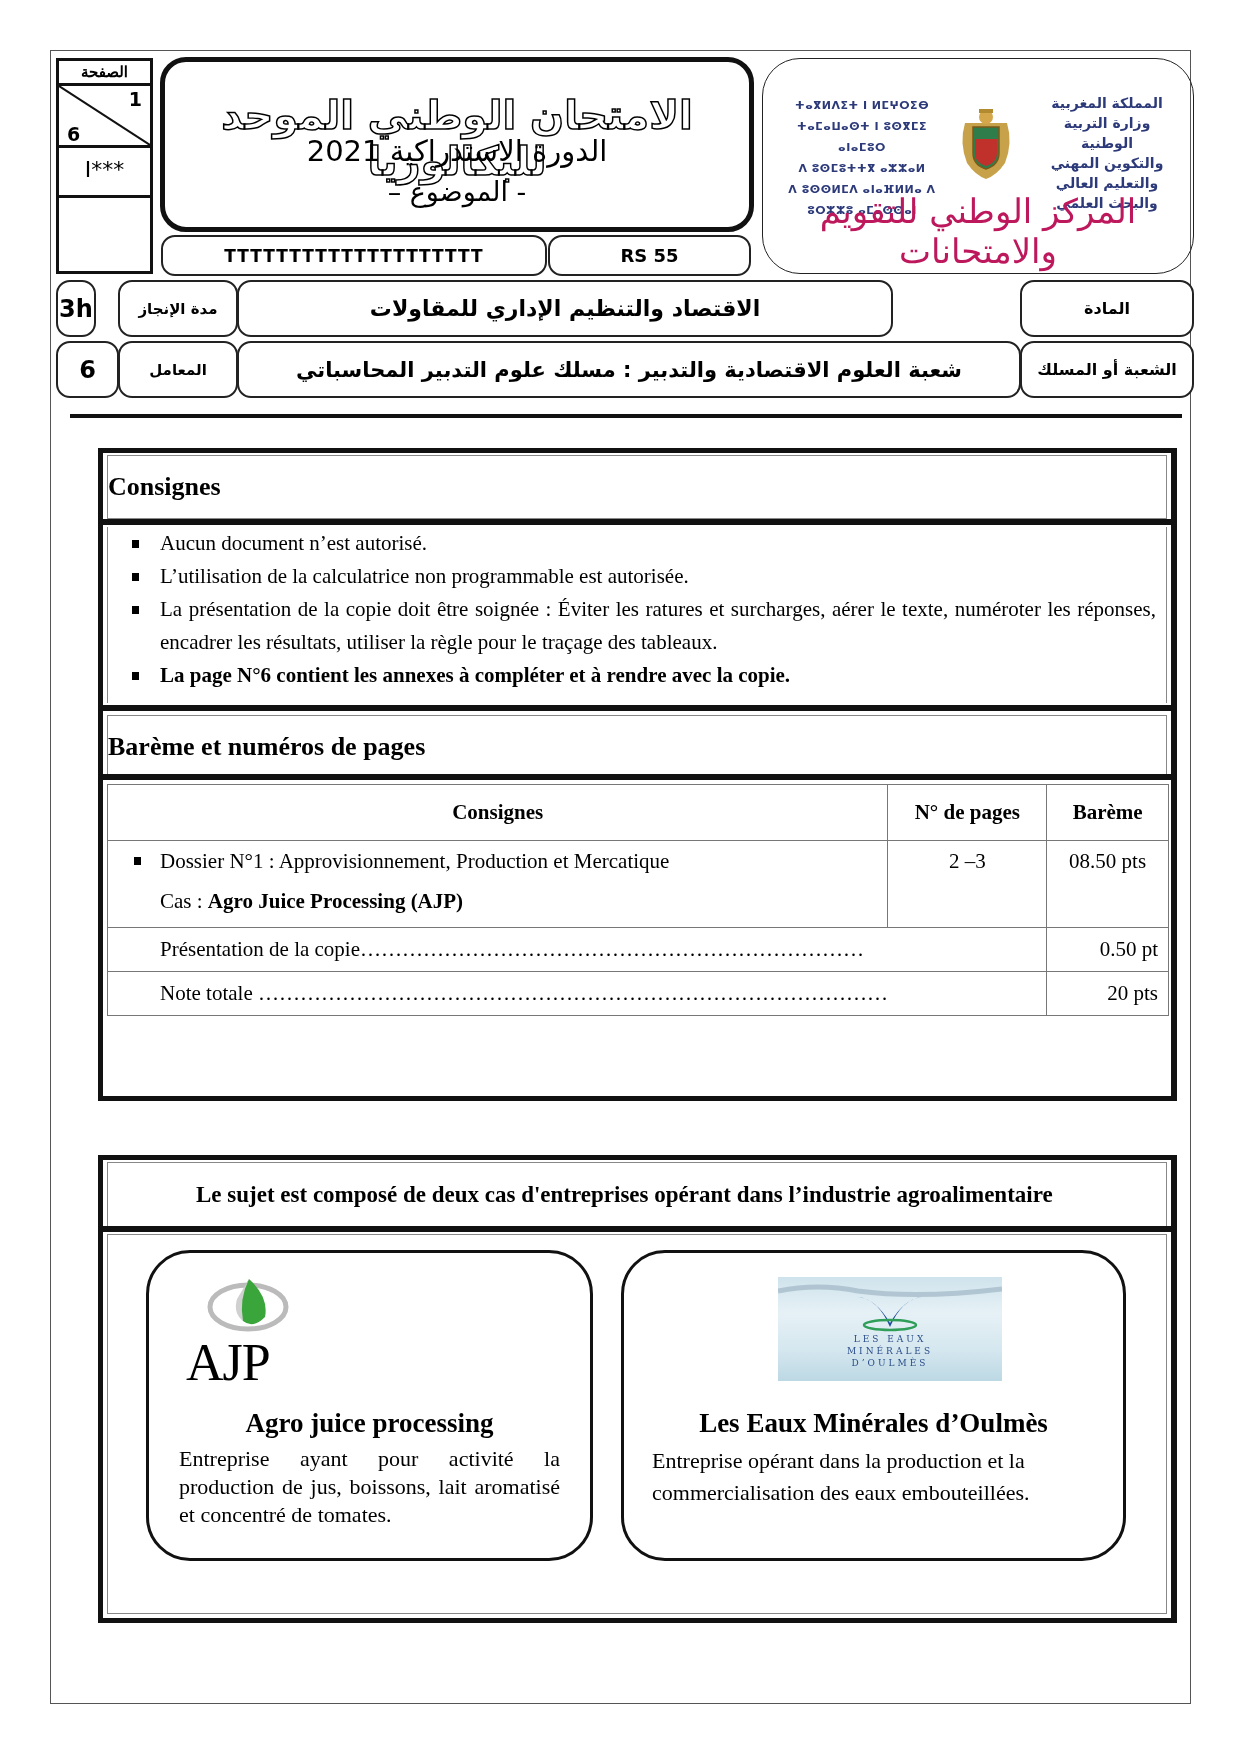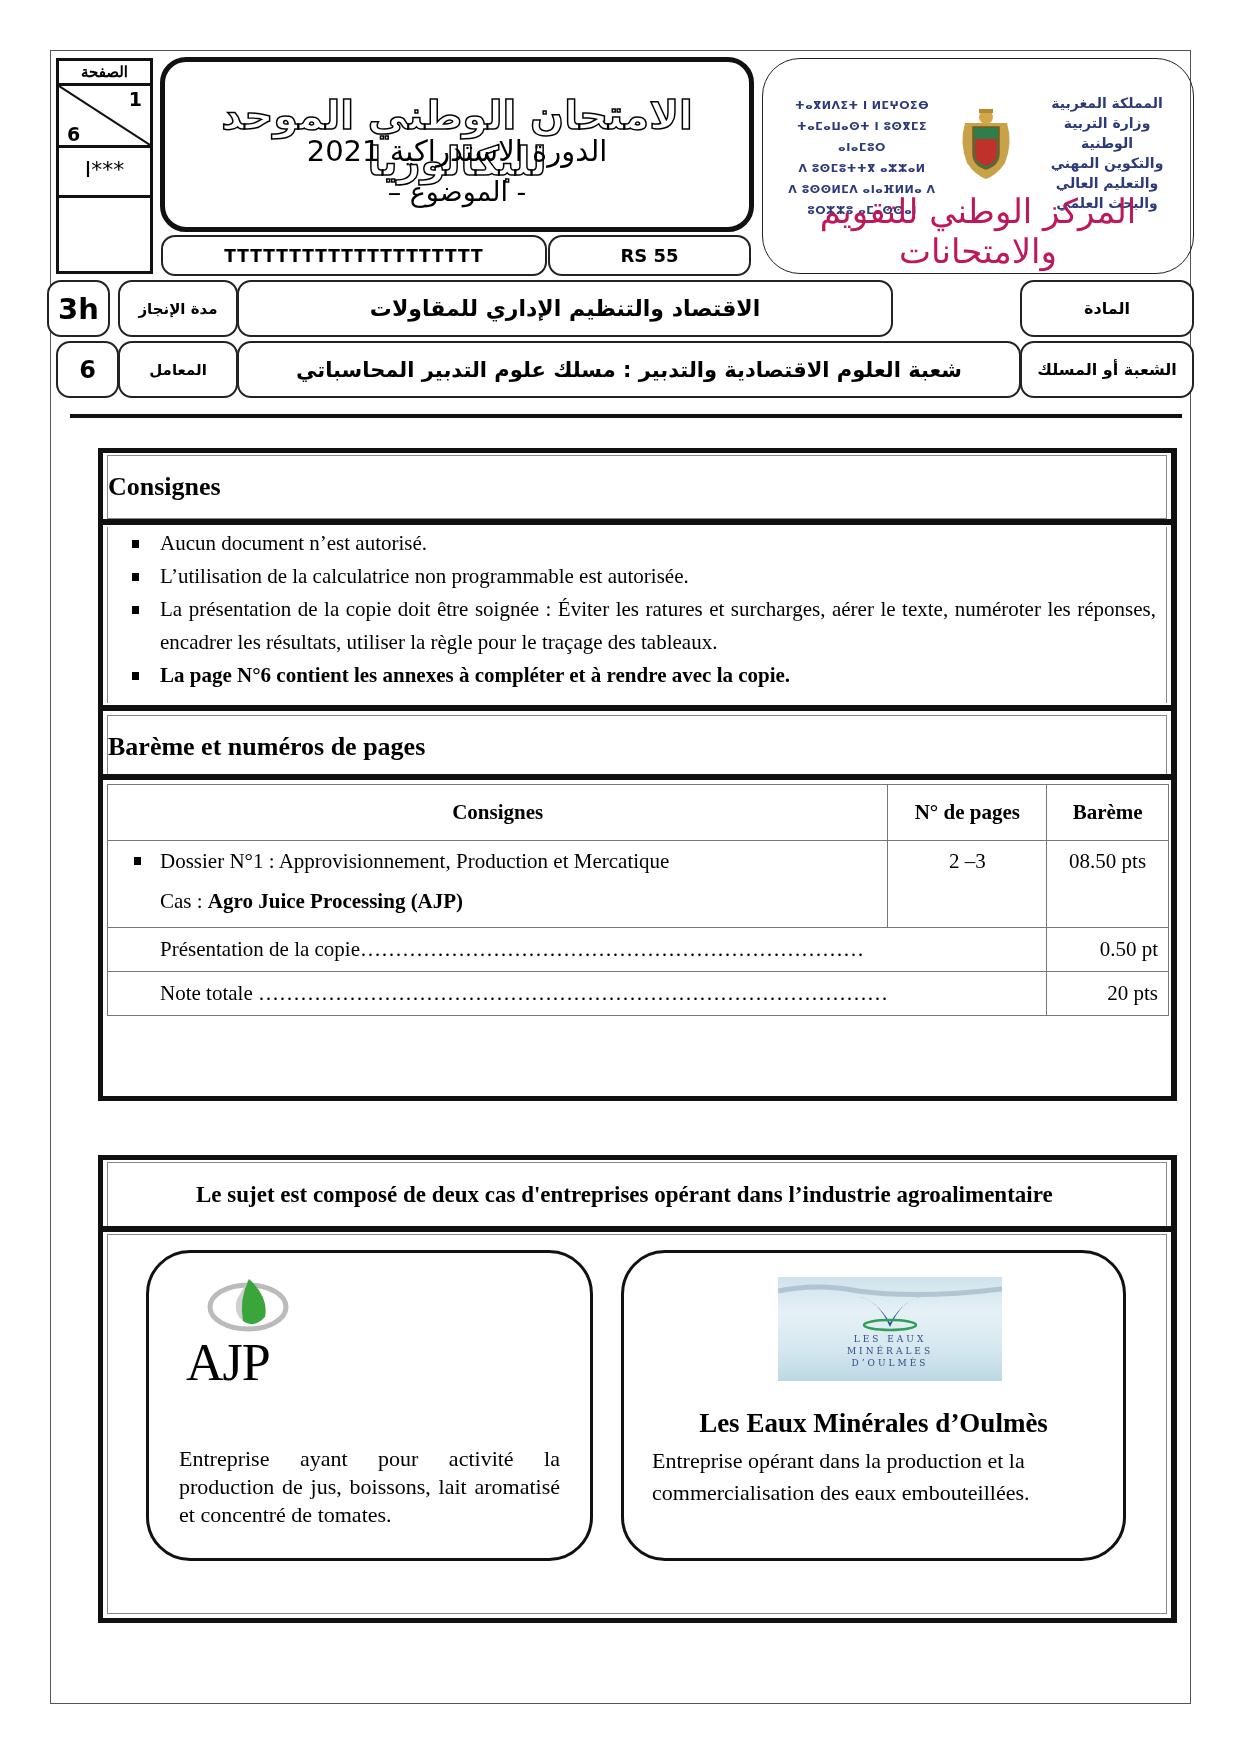--- a/index.html
+++ b/index.html
@@ -26,21 +26,21 @@
   .code-box { left:161px; top:235px; width:386px; height:41px; font-size:17px; font-weight:bold; letter-spacing:1px; }
   .rs-box { left:548px; top:235px; width:203px; height:41px; font-size:18px; font-weight:bold; }
 
   .logo-box { left:762px; top:58px; width:432px; height:216px; border:1.5px solid #222; border-radius:38px; }
   .logo-left-tif { position:absolute; left:14px; top:36px; width:170px; font-size:11px; color:#2d3a7a; font-weight:bold; line-height:21px; text-align:center; letter-spacing:0.5px; }
   .logo-right-ar { position:absolute; right:16px; top:34px; width:140px; font-size:14px; color:#2d3a7a; font-weight:bold; line-height:20px; text-align:center; direction:rtl; }
   .logo-crest { position:absolute; left:192px; top:44px; width:62px; height:82px; }
   .logo-center { position:absolute; left:0; right:0; top:132px; text-align:center; font-size:34px; color:#be185d; direction:rtl; font-family:"DejaVu Serif", serif; }
 
   .row-box { height:57px; font-size:18px; font-weight:bold; }
-  .cell-3h { left:47px; top:280px; width:63px; font-size:29px; }
+  .cell-3h { left:56px; top:280px; width:40px; font-size:24px; }
   .cell-dur { left:118px; top:280px; width:120px; direction:rtl; font-size:15px; }
   .cell-subject { left:237px; top:280px; width:656px; direction:rtl; font-size:22px; }
   .cell-matiere { left:1020px; top:280px; width:174px; direction:rtl; font-size:16px; }
   .cell-6 { left:56px; top:341px; width:63px; font-size:24px; }
   .cell-coef { left:118px; top:341px; width:120px; direction:rtl; font-size:15px; }
   .cell-branch { left:237px; top:341px; width:784px; direction:rtl; font-size:21px; }
   .cell-filiere { left:1020px; top:341px; width:174px; direction:rtl; font-size:16px; }
   .divider { left:70px; top:414px; width:1112px; height:4px; background:#111; }
 
   
@@ -198,20 +198,21 @@
 
 <div class="abs card card-left">
   <div class="ajp-logo">
     <svg width="90" height="58" viewBox="0 0 90 58" style="position:absolute;left:22px;top:0">
       <ellipse cx="45" cy="32" rx="38" ry="22" fill="none" stroke="#bbb" stroke-width="5"></ellipse>
       <path d="M46 4 Q66 22 62 42 Q50 54 40 46 Q30 30 46 4 Z" fill="#3aa53a"></path>
       <path d="M46 4 Q36 24 40 46 Q30 38 34 24 Z" fill="#d0d0d0"></path>
     </svg>
     <div class="ajp-text">AJP</div>
   </div>
+  <div class="card-title">Agro juice processing</div>
   <div class="card-desc">Entreprise ayant pour activité la production de jus, boissons, lait aromatisé et concentré de tomates.</div>
 </div>
 
 <div class="abs card card-right">
   <div class="lemo-logo">
     <svg width="224" height="60" viewBox="0 0 224 60" style="position:absolute;left:0;top:0">
       <path d="M0 14 Q40 6 80 14 Q140 22 224 12" stroke="#9fb7c4" stroke-width="5" fill="none" opacity="0.7"></path>
       <path d="M112 50 Q100 22 80 20 Q98 22 112 46" fill="#1f4f9a"></path>
       <path d="M112 50 Q124 22 144 20 Q126 22 112 46" fill="#1f4f9a"></path>
       <ellipse cx="112" cy="48" rx="26" ry="5" fill="none" stroke="#2e9e58" stroke-width="2.5"></ellipse>

